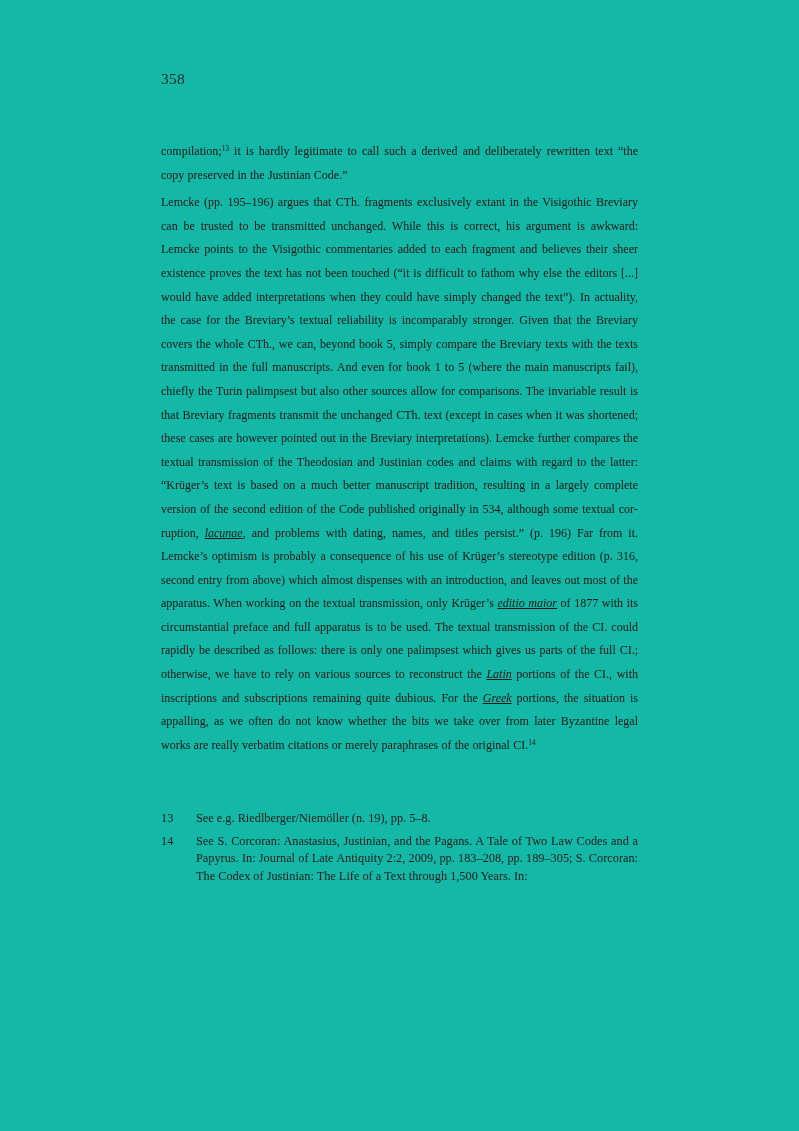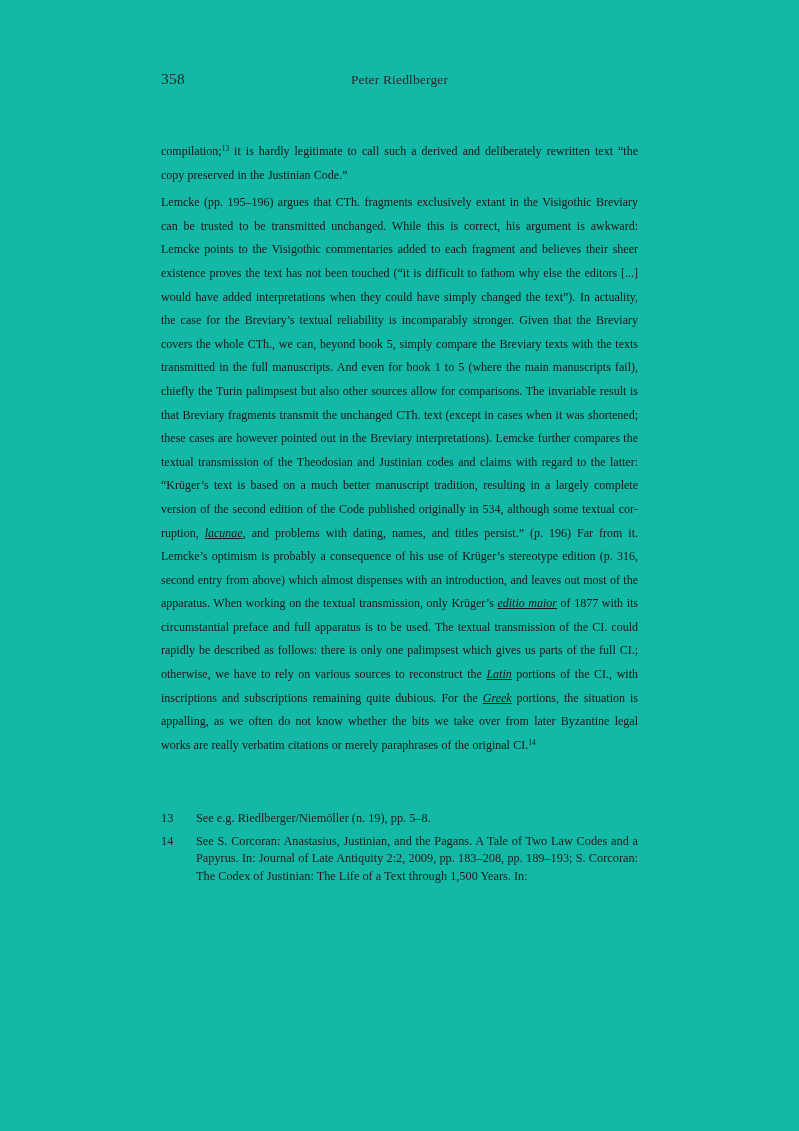--- a/index.html
+++ b/index.html
@@ -106,32 +106,31 @@
     display: block;
   }
 </style>
 </head>
 <body>
 
 <div class="page">
 
   <div class="running-head">
     <span class="folio">358</span>
-    <span class="running-title">Peter Riedlberger</span>
   </div>
 
   <div class="textblock">
     <p class="para">compilation;<sup>13</sup> it is hardly legitimate to call such a derived and deliberately rewritten text “the copy preserved in the Justinian Code.”</p>
     <p class="para">Lemcke (pp. 195–196) argues that CTh. fragments exclusively extant in the Visigothic Breviary can be trusted to be transmitted unchanged. While this is correct, his argument is awkward: Lemcke points to the Visigothic com­mentaries added to each fragment and believes their sheer existence proves the text has not been touched (“it is difficult to fathom why else the editors [...] would have added interpretations when they could have simply changed the text”). In actuality, the case for the Breviary’s textual reliability is incom­parably stronger. Given that the Breviary covers the whole CTh., we can, beyond book 5, simply compare the Breviary texts with the texts transmitted in the full manuscripts. And even for book 1 to 5 (where the main manu­scripts fail), chiefly the Turin palimpsest but also other sources allow for comparisons. The invariable result is that Breviary fragments transmit the unchanged CTh. text (except in cases when it was shortened; these cases are however pointed out in the Breviary interpretations). Lemcke further com­pares the textual transmission of the Theodosian and Justinian codes and claims with regard to the latter: “Krüger’s text is based on a much better manuscript tradition, resulting in a largely complete version of the second edition of the Code published originally in 534, although some textual cor­ruption, <i>lacunae</i>, and problems with dating, names, and titles persist.” (p. 196) Far from it. Lemcke’s optimism is probably a consequence of his use of Krüger’s stereotype edition (p. 316, second entry from above) which almost dispenses with an introduction, and leaves out most of the apparatus. When working on the textual transmission, only Krüger’s <i>editio maior</i> of 1877 with its circumstantial preface and full apparatus is to be used. The textual trans­mission of the CI. could rapidly be described as follows: there is only one palimpsest which gives us parts of the full CI.; otherwise, we have to rely on various sources to reconstruct the <i>Latin</i> portions of the CI., with inscriptions and subscriptions remaining quite dubious. For the <i>Greek</i> portions, the situ­ation is appalling, as we often do not know whether the bits we take over from later Byzantine legal works are really verbatim citations or merely para­phrases of the original CI.<sup>14</sup></p>
   </div>
 
   <div class="footnotes">
     <div class="footnote">
       <span class="fn-num">13</span>
       <span class="fn-text">See e.g. Riedlberger/Niemöller (n. 19), pp. 5–8.</span>
     </div>
     <div class="footnote">
       <span class="fn-num">14</span>
-      <span class="fn-text">See S. Corcoran: Anastasius, Justinian, and the Pagans. A Tale of Two Law Codes and a Papyrus. In: Journal of Late Antiquity 2:2, 2009, pp. 183–208, pp. 189–193; S. Corcoran: The Codex of Justinian: The Life of a Text through 1,500 Years. In:</span>
+      <span class="fn-text">See S. Corcoran: Anastasius, Justinian, and the Pagans. A Tale of Two Law Codes and a Papyrus. In: Journal of Late Antiquity 2:2, 2009, pp. 183–208, pp. 189–305; S. Corcoran: The Codex of Justinian: The Life of a Text through 1,500 Years. In:</span>
     </div>
   </div>
 
 </div>
 
 </body></html>

